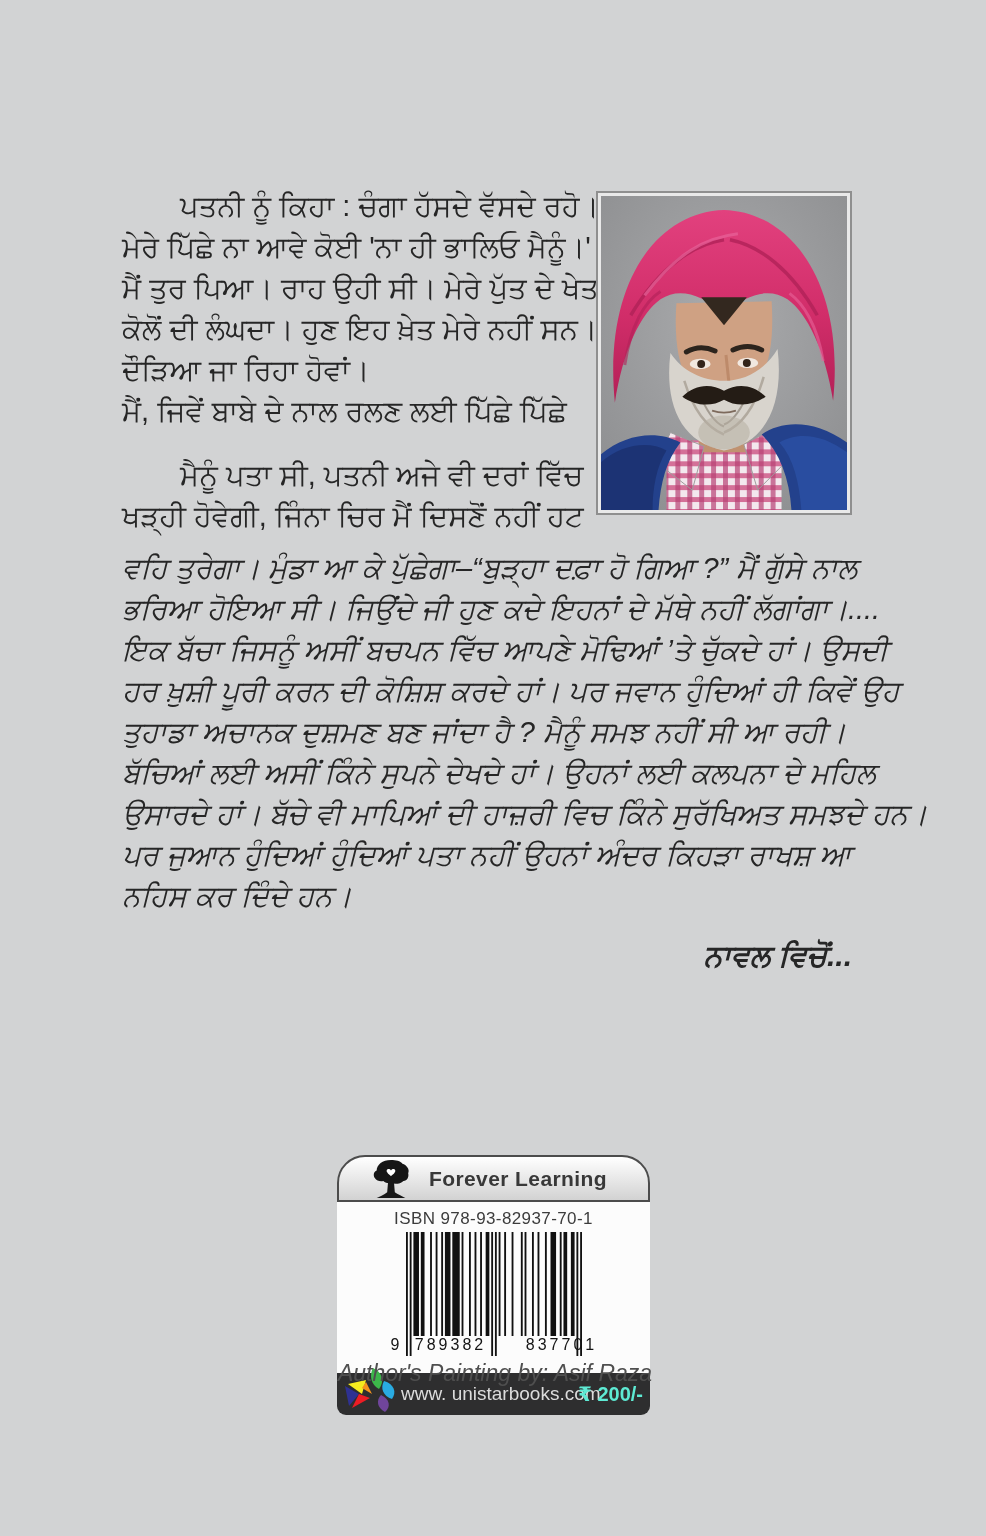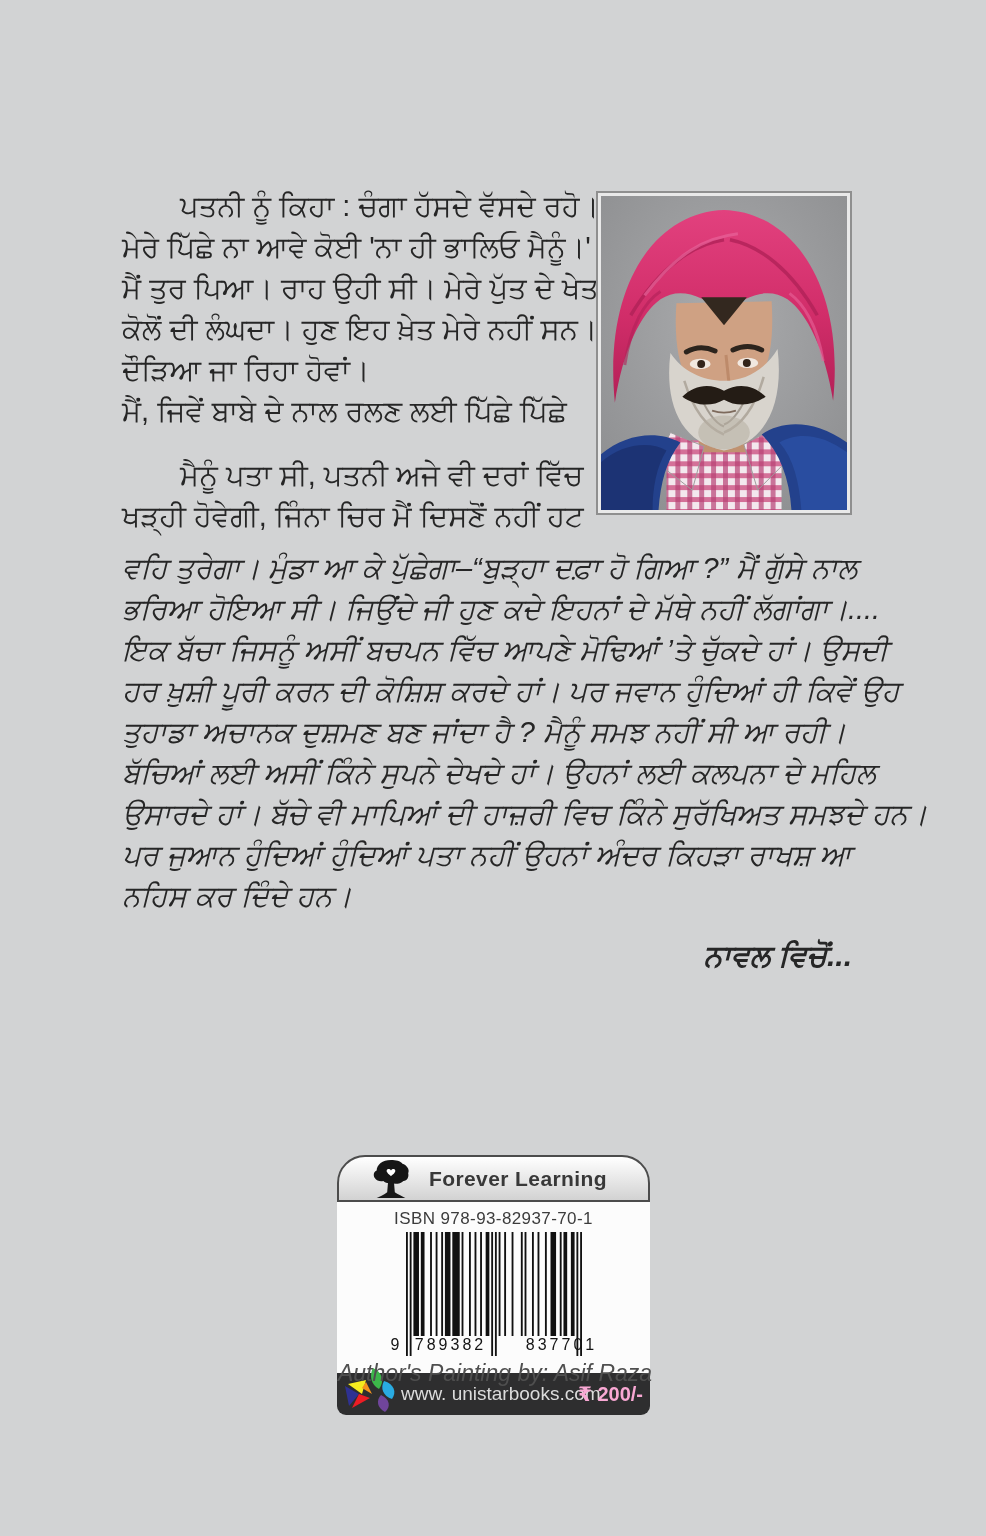--- a/index.html
+++ b/index.html
@@ -51,21 +51,21 @@
     position:relative;height:42px;background:#2e2e2f;
     border-radius:0 0 9px 9px;
   }
   .unistar-logo{position:absolute;left:3px;top:-9px;}
   .website{
     position:absolute;left:64px;right:92px;top:50%;transform:translateY(-50%);
     text-align:center;font-size:19px;color:#dcdcdc;white-space:nowrap;
   }
   .price{
     position:absolute;right:7px;top:50%;transform:translateY(-50%);
-    font-size:20px;font-weight:bold;color:#f9a8d4;white-space:nowrap;
+    font-size:20px;font-weight:bold;color:#5eead4;white-space:nowrap;
   }
   .credit{
     position:absolute;left:295px;top:1360px;width:400px;text-align:center;
     font-style:italic;font-size:23px;color:#4f4f4f;
   }
 </style>
 </head>
 <body>
 
 <div class="page">

